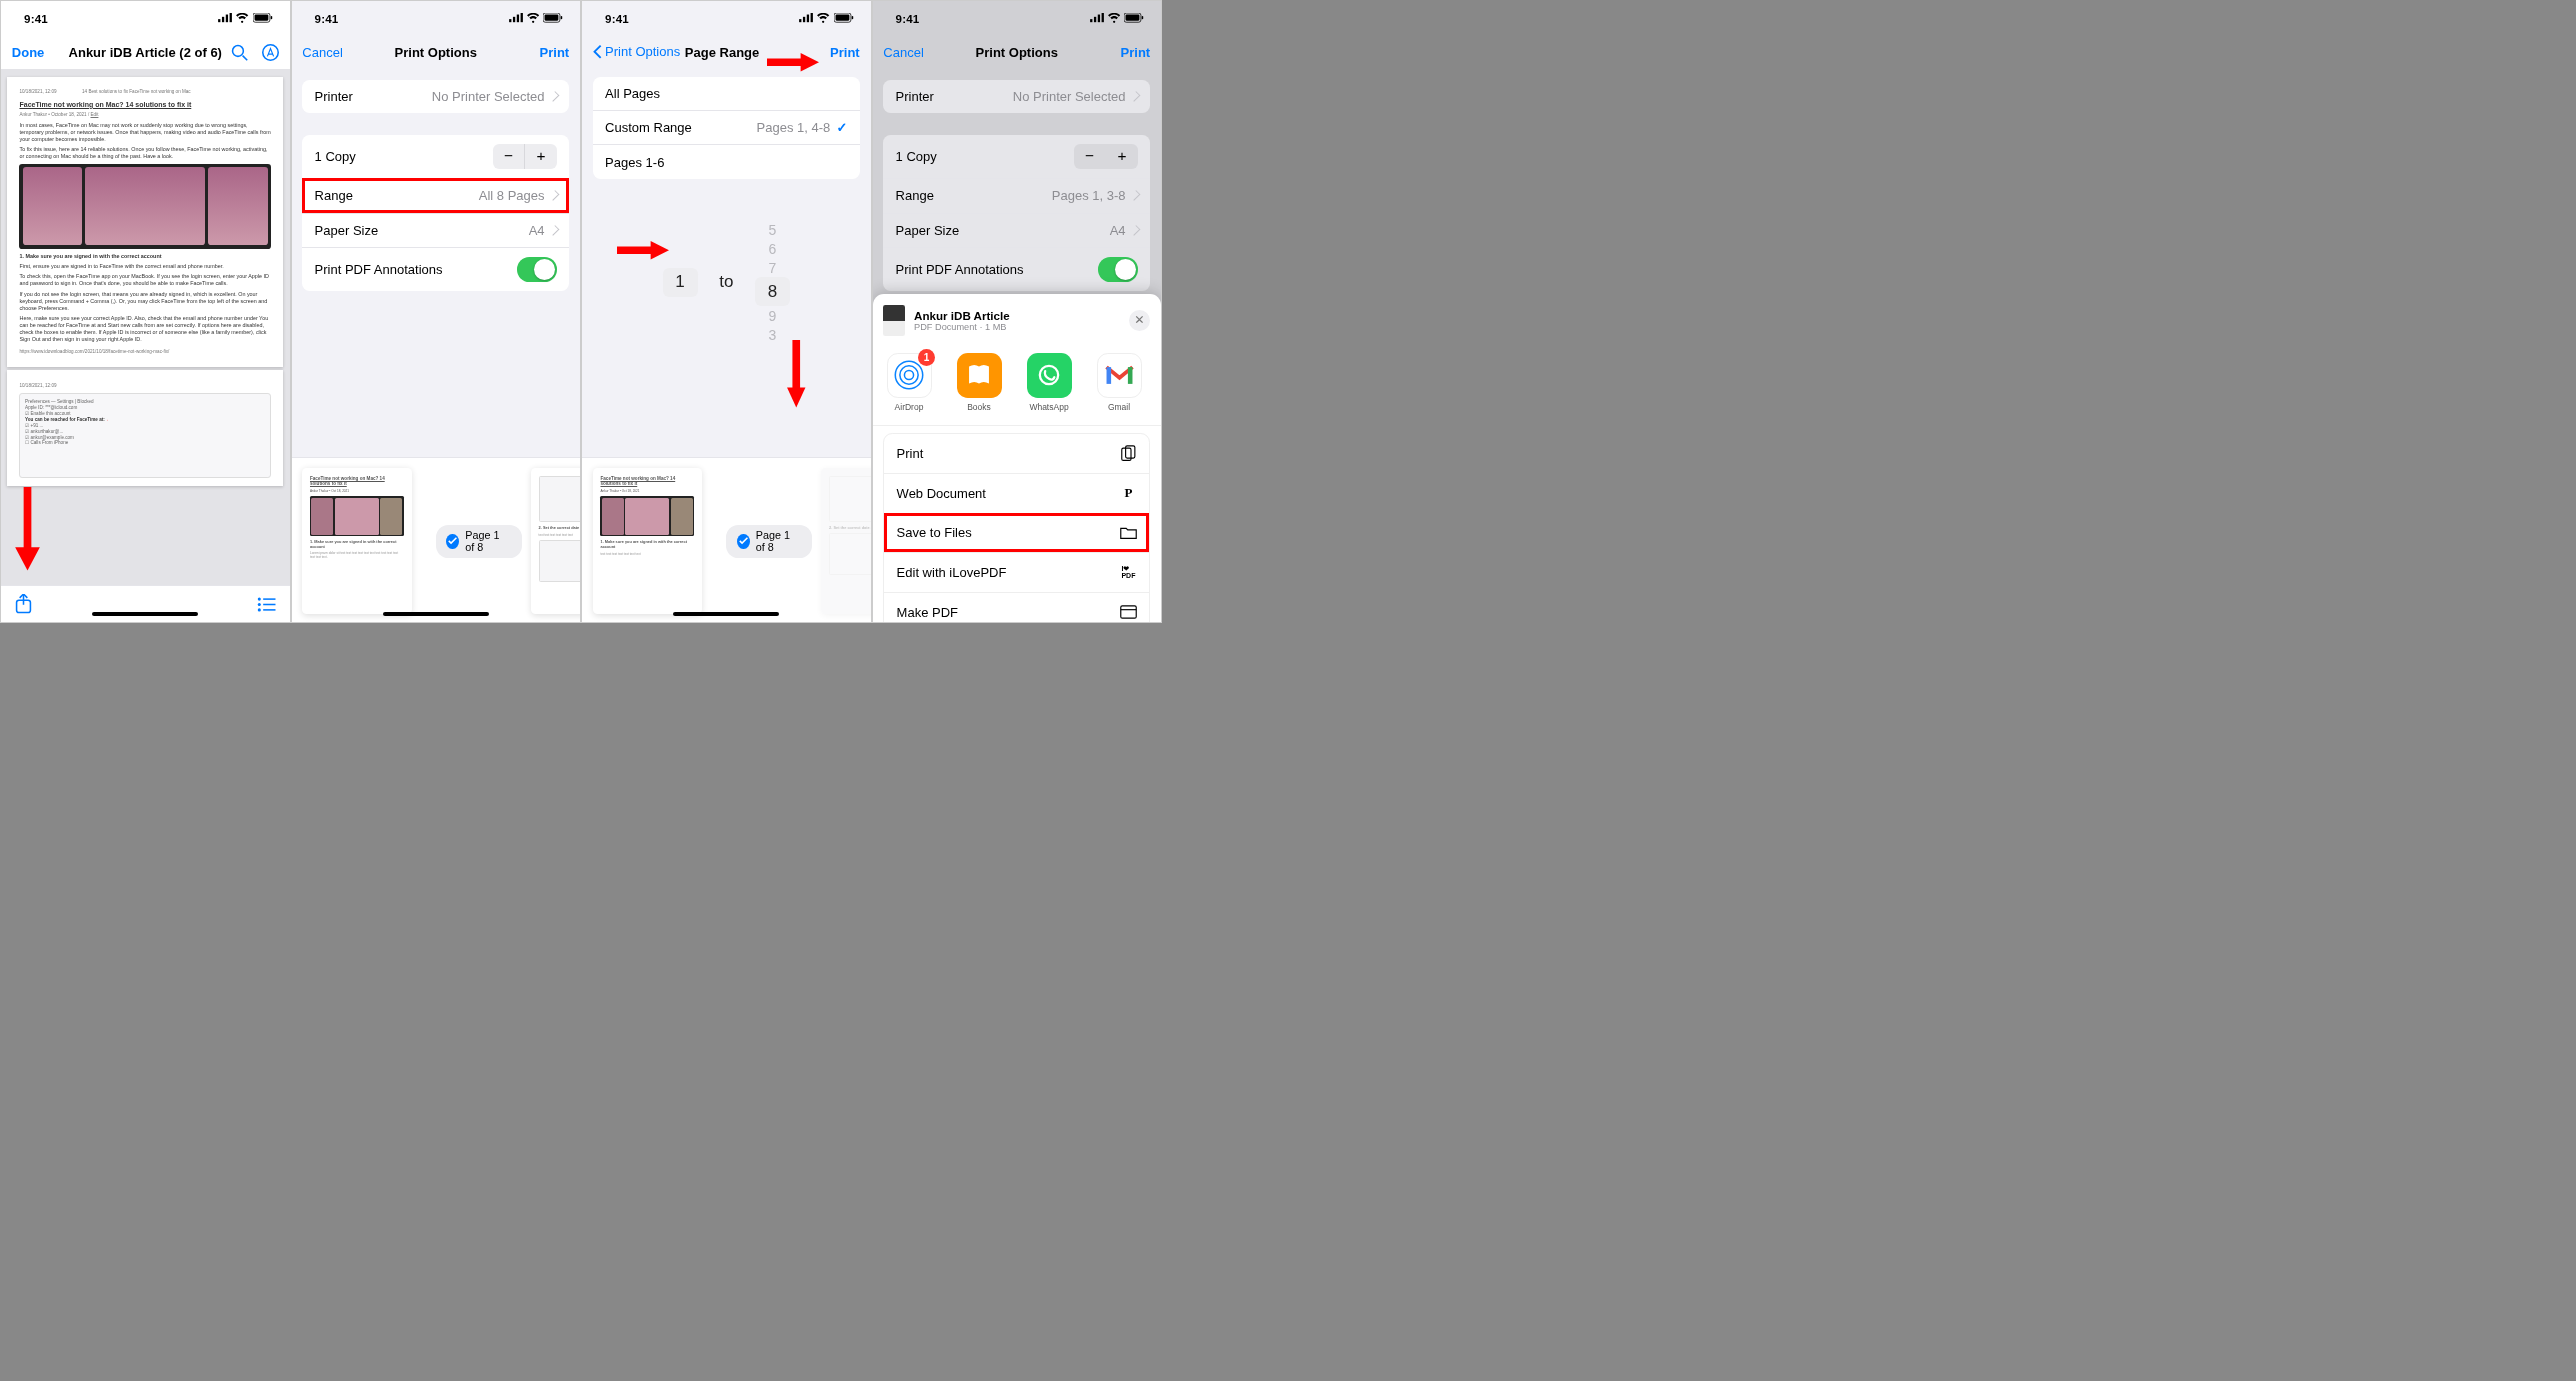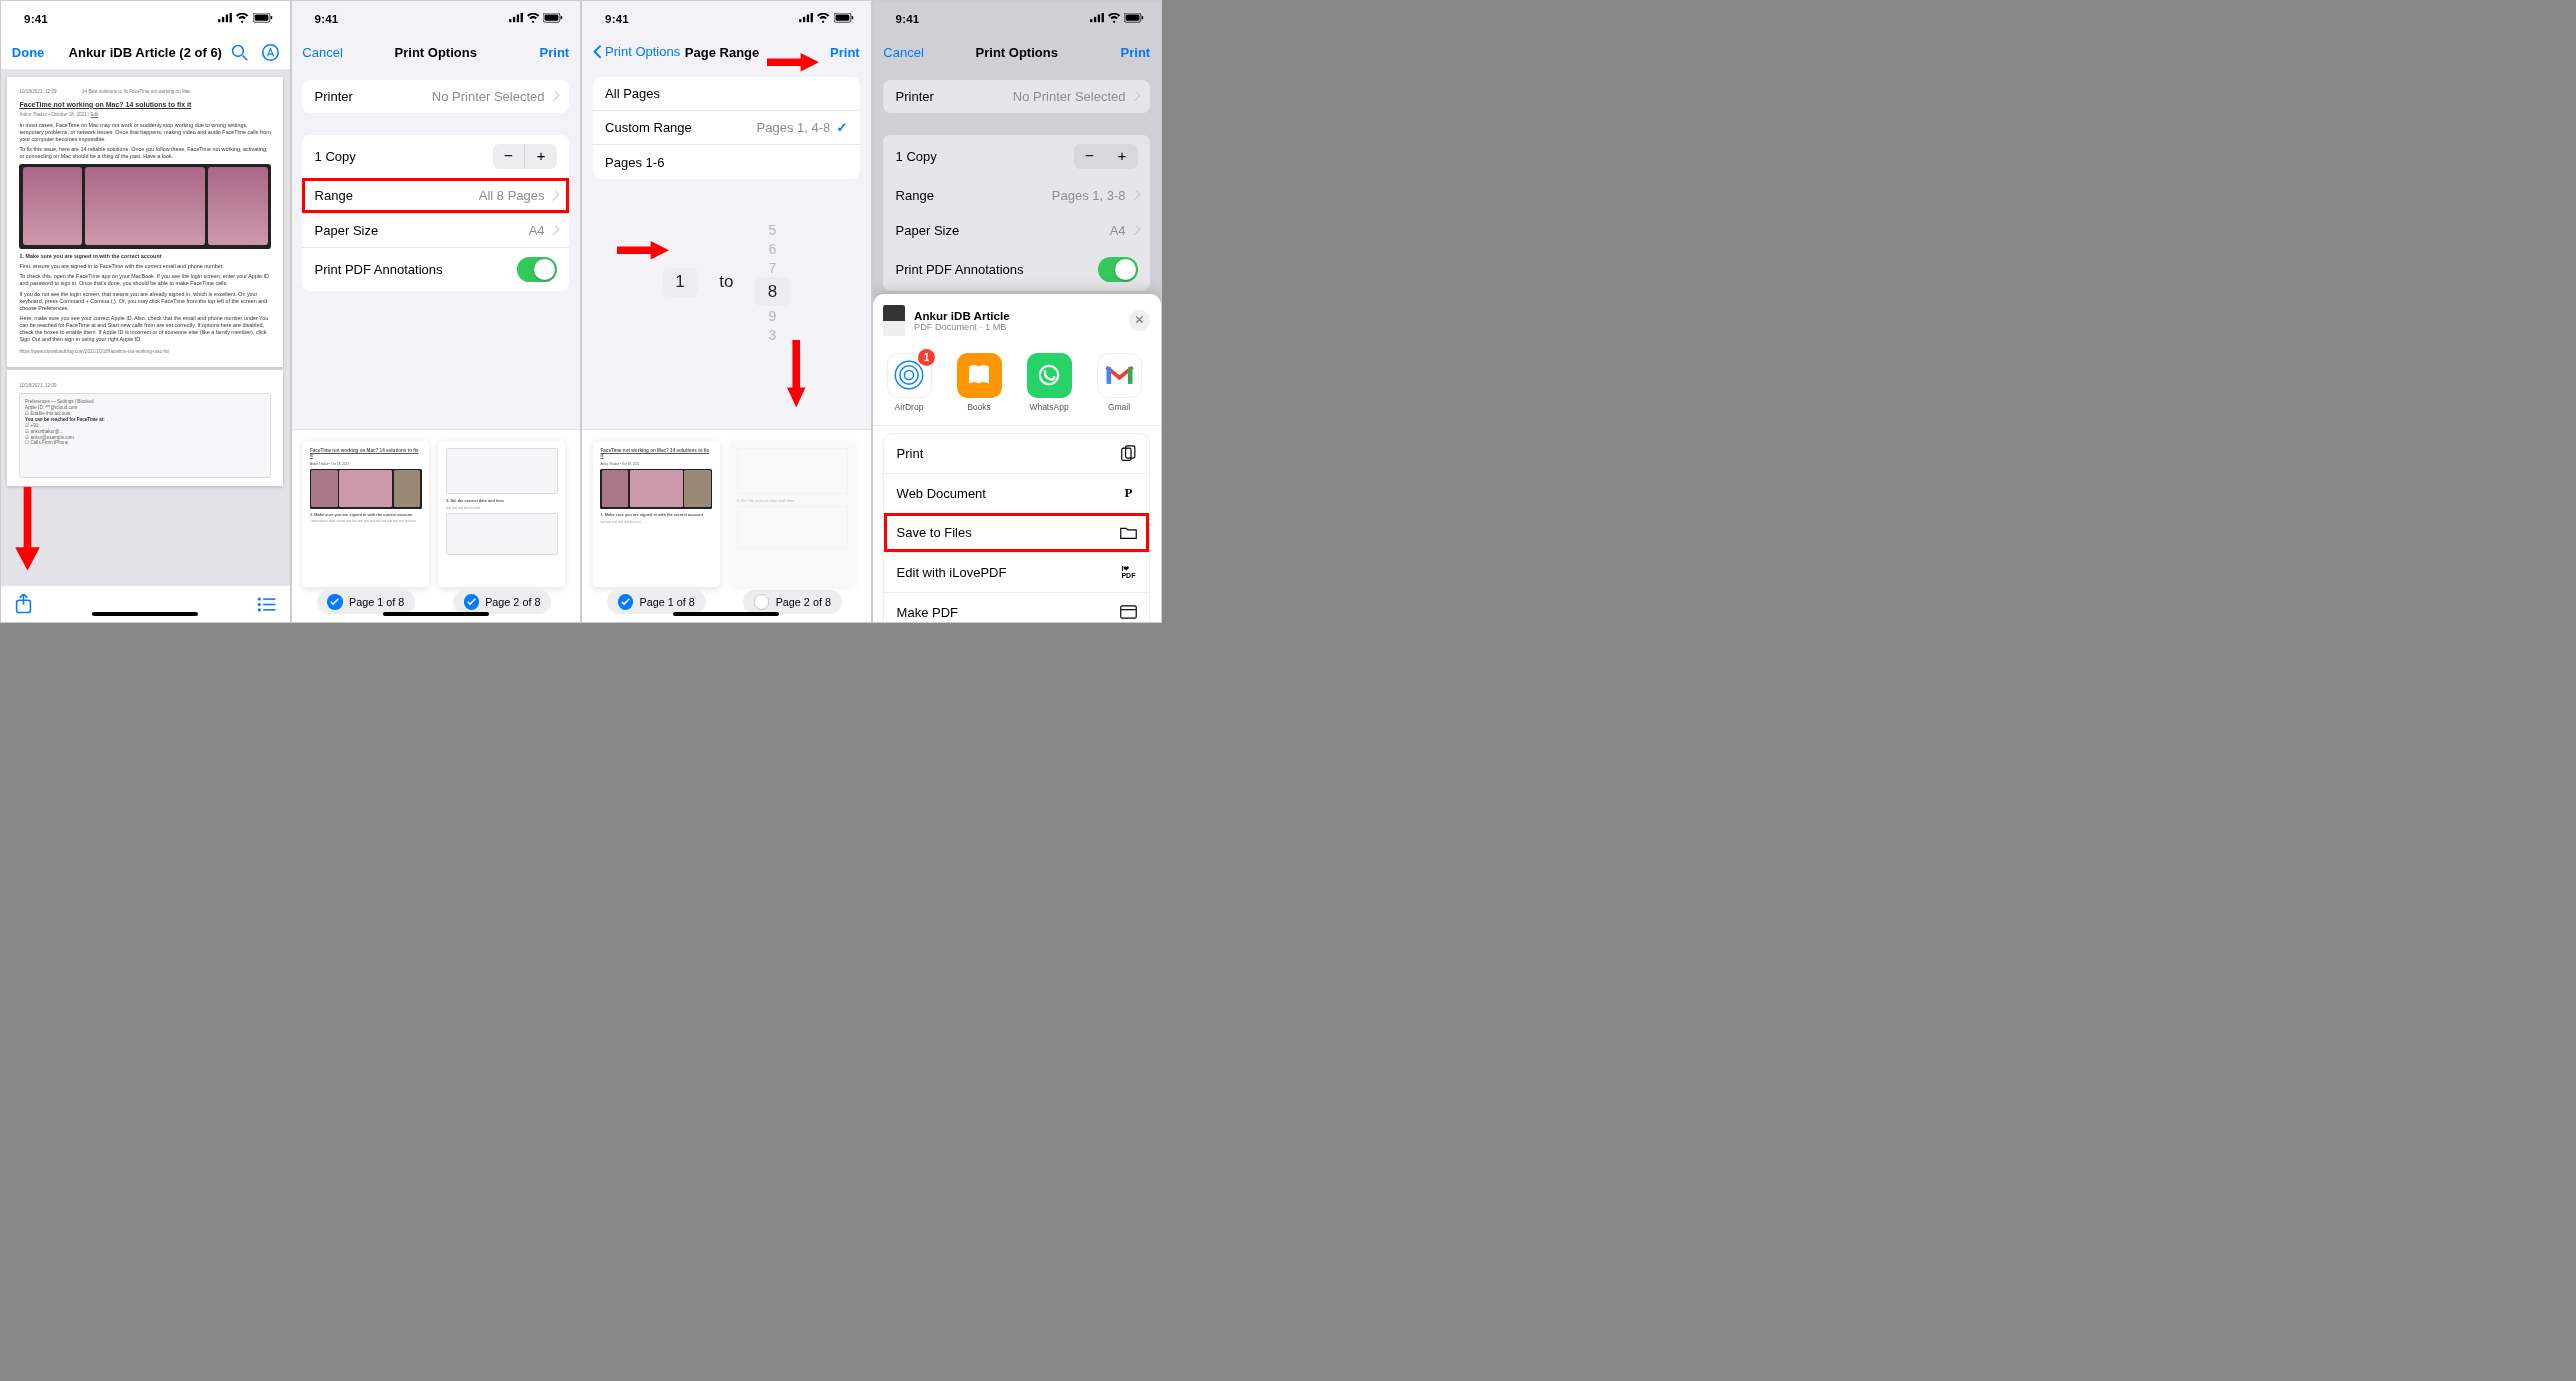--- a/index.html
+++ b/index.html
@@ -110,21 +110,21 @@
   }
   .doc-page h4 { font-size:7px; margin:4.6px 0 3.1px; text-decoration:underline; }
   .doc-meta { color:#777; font-size:4.6px; }
   .doc-thumb {
     height:146px; width:127px; background:#fff; border-radius:4.6px;
     box-shadow:0 1.5px 6.2px rgba(0,0,0,.12); padding:7.7px; font-size:3.9px; color:#555;
     display:flex; flex-direction:column; gap:3.1px;
   }
   .doc-thumb.deselected { opacity:.35; background:#efeff2; }
   .thumb-row { display:flex; gap:9.2px; padding:0 10.8px 7.7px; }
-  .thumb-col { display:flex; flex-direction:column; align-items:center; gap:3px; }
+  .thumb-col { display:flex; flex-direction:row; align-items:center; gap:24px; }
   .chip {
     background:#ededf0; border-radius:12.3px; padding:4.6px 10.8px; font-size:10.8px;
     display:flex; align-items:center; gap:6.2px; font-weight:500;
   }
   .chip .chk {
     width:15.4px; height:15.4px; border-radius:50%; background:#007aff;
     display:flex; align-items:center; justify-content:center;
   }
   .chip .chk.empty { background:#fff; border:1.5px solid #c4c4c9; }
   .chip .chk svg { stroke:#fff; }

